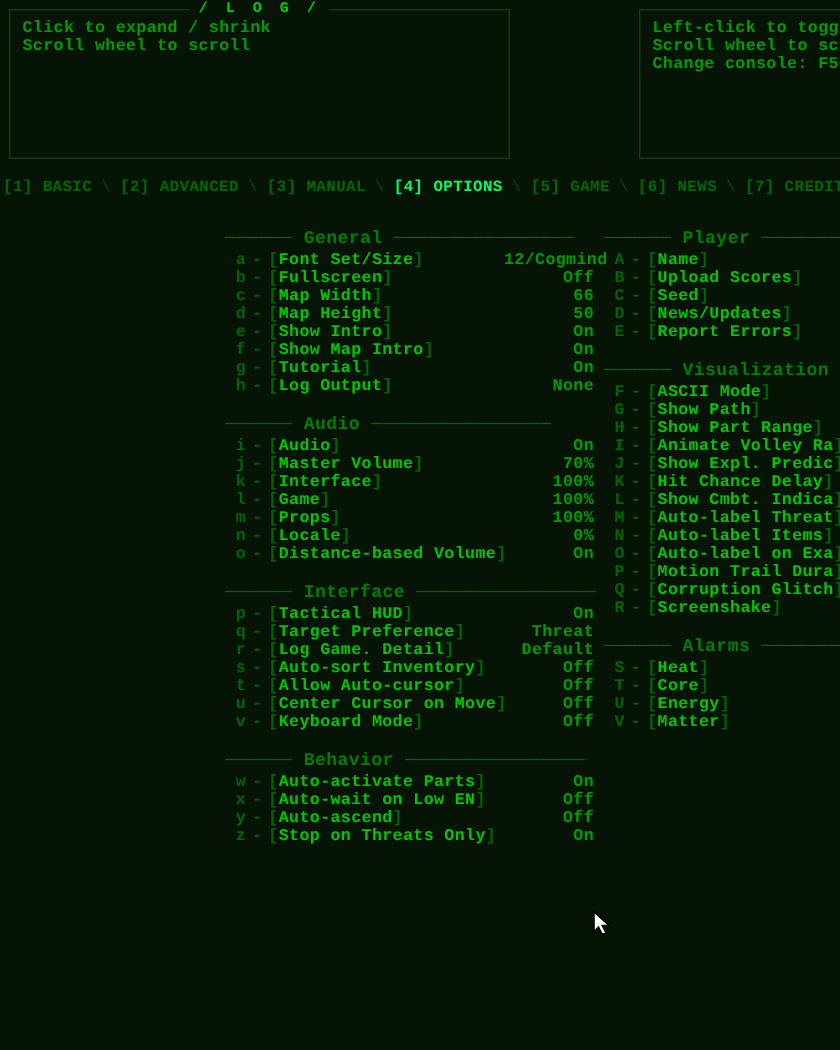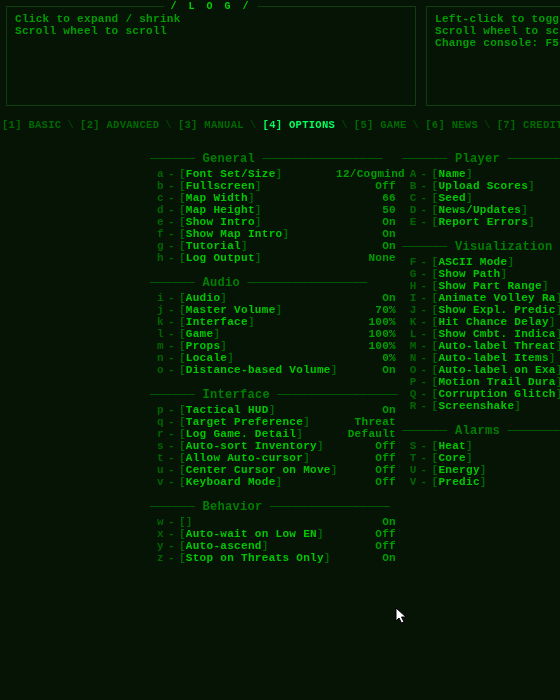--- a/index.html
+++ b/index.html
@@ -14,21 +14,21 @@
     overflow:hidden;
     position:relative;
     letter-spacing:0.3px;
   }
   .panel {
     position:absolute;
     border:1px solid #0f3d0f;
     padding:6px 8px;
     font-size:11px;
   }
-  .log-panel { top:6px; left:6px; width:410px; height:100px; }
+  .log-panel { top:6px; left:6px; width:334px; height:100px; }
   .side-panel { top:6px; left:426px; width:200px; height:100px; }
   .panel-title {
     position:absolute;
     top:-6px; left:50%;
     transform:translateX(-50%);
     background:#061406;
     padding:0 6px;
     color:#00d000;
     letter-spacing:3px;
     font-size:10px;
@@ -293,20 +293,21 @@
         <span class="br">[</span>
         <span class="label">Keyboard Mode</span>
         <span class="br">]</span>
         <span class="val val-col">Off</span>
       </div>
       <div class="group-header"><span class="rule">──────</span> Behavior <span class="rule">────────────────</span></div>
       <div class="row">
         <span class="hot">w</span>
         <span class="dash">-</span>
         <span class="br">[</span>
+        <span class="label">Auto-activate Parts</span>
         <span class="br">]</span>
         <span class="val val-col">On</span>
       </div>
       <div class="row">
         <span class="hot">x</span>
         <span class="dash">-</span>
         <span class="br">[</span>
         <span class="label">Auto-wait on Low EN</span>
         <span class="br">]</span>
         <span class="val val-col">Off</span>
@@ -476,21 +477,21 @@
         <span class="hot">U</span>
         <span class="dash">-</span>
         <span class="br">[</span>
         <span class="label">Energy</span>
         <span class="br">]</span>
       </div>
       <div class="row">
         <span class="hot">V</span>
         <span class="dash">-</span>
         <span class="br">[</span>
-        <span class="label">Predic</span>
+        <span class="label">Matter</span>
         <span class="br">]</span>
       </div>
     </div>
 </div>
 
 <svg class="cursor" width="14" height="18" viewBox="0 0 14 18">
   <path d="M1 1 L1 14 L4 11 L6.5 16 L9 15 L6.5 10 L11 10 Z" fill="#ffffff" stroke="#000" stroke-width="1"></path>
 </svg>
 
 </body></html>

